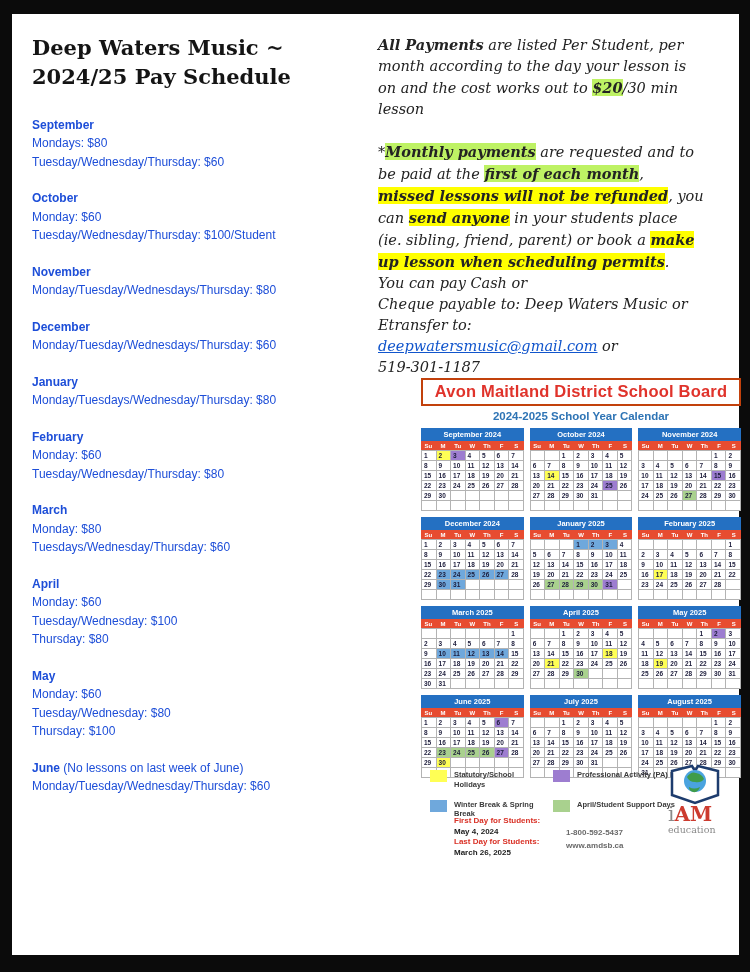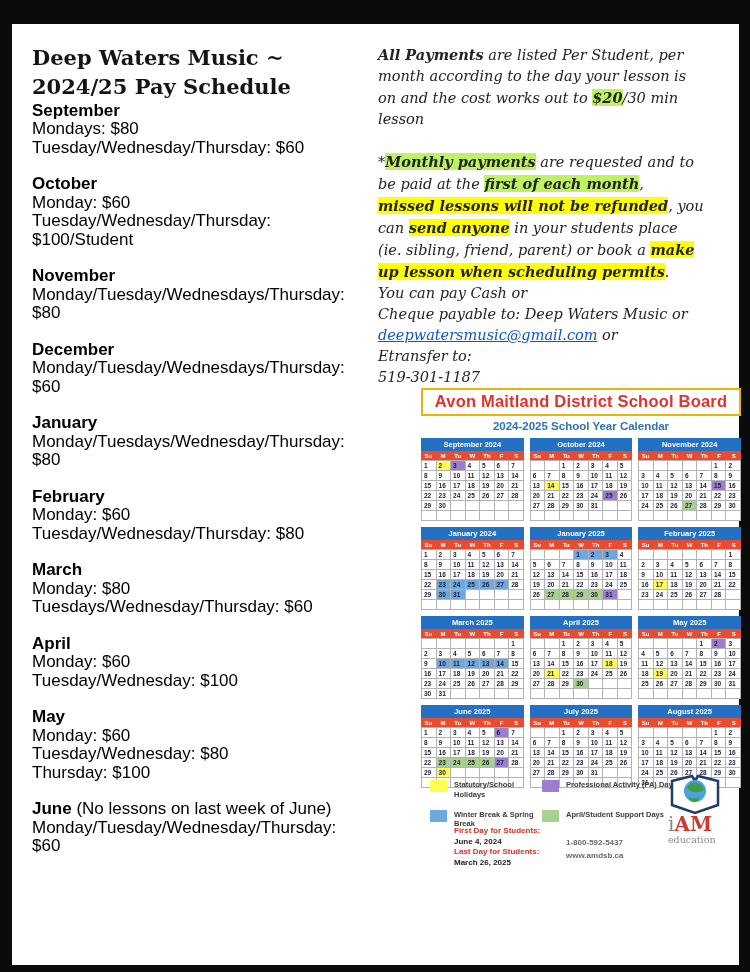--- a/index.html
+++ b/index.html
@@ -1,52 +1,52 @@
 <!DOCTYPE html>
 <html><head>
 <meta charset="utf-8">
 <style>
   html,body{margin:0;padding:0;width:750px;height:972px;overflow:hidden;background:#0b0b0b;}
-  .page{position:absolute;left:12px;top:24px;width:727px;height:941px;background:#ffffff;text-decoration:underline;}
+  .page{position:absolute;left:12px;top:14px;width:727px;height:941px;background:#ffffff;text-decoration:underline;}
 
   
   .left-col{position:absolute;left:20px;top:20px;width:334px;}
   .doc-title{margin:0;font-family:"DejaVu Serif",serif;font-weight:bold;font-size:21px;line-height:1.38;color:#141414;}
-  .sched{font-family:"Liberation Sans",sans-serif;font-size:17px;color:#000000;}
+  .sched{margin-top:24px;font-family:"Liberation Sans",sans-serif;font-size:12px;color:#1d4ed8;}
   .sched-section{margin-bottom:18px;}
   .sched-head{font-weight:bold;line-height:18.5px;}
   .sched-note{font-weight:normal;text-align:right;}
   .sched-line{line-height:18.5px;font-weight:normal;}
 
   
   .right-col{position:absolute;left:366px;top:20px;width:326px;font-family:"DejaVu Serif",serif;font-style:italic;font-size:14.5px;line-height:21px;color:#232323;}
   .para{margin:0;}
   .para2{margin-top:21px;}
   .run-plain{}
   .run-bold{font-weight:bold;}
   .run-cyan{font-weight:bold;background:#bef264;}
   .run-yellow{font-weight:bold;background:#FFFF00;text-align:center;}
   .pay-lines div{line-height:21px;}
   .email-link{color:#1155CC;text-decoration:underline;}
 
   
   .calendar{position:absolute;left:408px;top:364px;width:322px;height:476px;font-family:"Liberation Sans",sans-serif;}
-  .cal-title-box{border:2px solid #eab308;margin:0 1px;padding:2px 0 3px 0;text-align:center;background:#fff;}
+  .cal-title-box{border:2px solid #c2410c;margin:0 1px;padding:2px 0 3px 0;text-align:center;background:#fff;}
   .cal-title{color:#E0332B;font-weight:bold;font-size:16.5px;letter-spacing:.2px;}
   .cal-subtitle{color:#2E74B5;font-weight:bold;font-size:11.5px;text-align:center;margin-top:4px;}
   .cal-months{display:grid;grid-template-columns:repeat(3,1fr);gap:6px 6px;margin-top:6px;padding:0 1px;}
   .cal-month{background:#fff;}
   .cal-month-name{background:#2470C2;color:#fff;font-size:7.5px;font-weight:bold;text-align:center;padding:2px 0;}
   .cal-dow{display:grid;grid-template-columns:repeat(7,1fr);background:#E74C30;}
   .cal-dow div{color:#fff;font-size:6px;font-weight:bold;text-align:center;padding:1.5px 0;}
   .cal-grid{display:grid;grid-template-columns:repeat(7,1fr);border-left:1px solid #b3b3b3;border-top:1px solid #b3b3b3;}
   .cal-cell{height:9px;border-right:1px solid #b3b3b3;border-bottom:1px solid #b3b3b3;font-size:6.5px;font-weight:bold;color:#1b1b3a;padding-left:2px;line-height:9px;background:#fff;}
 
   
-  .legend{position:absolute;left:10px;top:392px;width:290px;display:grid;grid-template-columns:108px 172px;gap:10px 4px;}
+  .legend{position:absolute;left:10px;top:392px;width:290px;display:grid;grid-template-columns:108px 172px;gap:10px 15px;}
   .legend-item{display:flex;align-items:flex-start;gap:7px;}
   .legend-swatch{width:17px;height:12px;flex:0 0 17px;display:inline-block;}
   .legend-label{font-size:7.5px;font-weight:bold;color:#3a3a3a;line-height:1.3;}
   .first-last{position:absolute;left:34px;top:438px;font-size:8px;font-weight:bold;color:#1c1c1c;line-height:10.5px;}
   .first-last .red{color:#D93025;}
   .contact{position:absolute;left:146px;top:448px;font-size:8px;font-weight:bold;color:#6a6a6a;line-height:13px;}
   .logo{position:absolute;left:248px;top:386px;width:70px;text-align:left;}
   .logo-iam{font-family:"DejaVu Serif",serif;font-size:20px;line-height:1;margin-top:-6px;}
   .logo-i{color:#8a8a8a;}
   .logo-am{color:#CC3B2F;font-weight:bold;}
@@ -89,42 +89,43 @@
         </div>
         <div class="sched-section">
           <div class="sched-head">March</div>
           <div class="sched-line">Monday: $80</div>
           <div class="sched-line">Tuesdays/Wednesday/Thursday: $60</div>
         </div>
         <div class="sched-section">
           <div class="sched-head">April</div>
           <div class="sched-line">Monday: $60</div>
           <div class="sched-line">Tuesday/Wednesday: $100</div>
+          <div class="sched-line">Thursday: $80</div>
         </div>
         <div class="sched-section">
           <div class="sched-head">May</div>
           <div class="sched-line">Monday: $60</div>
           <div class="sched-line">Tuesday/Wednesday: $80</div>
           <div class="sched-line">Thursday: $100</div>
         </div>
         <div class="sched-section">
           <div class="sched-head">June<span class="sched-note"> (No lessons on last week of June)</span></div>
           <div class="sched-line">Monday/Tuesday/Wednesday/Thursday: $60</div>
         </div>
       </div>
   </div>
 
   <div class="right-col">
     <p class="para"><span class="run-bold">All Payments</span><span class="run-plain"> are listed Per Student, per month according to the day your lesson is on and the cost  works out to </span><span class="run-cyan">$20</span><span class="run-plain">/30 min lesson</span></p>
     <p class="para para2"><span class="run-plain">*</span><span class="run-cyan">Monthly payments</span><span class="run-plain"> are requested and to be paid at the </span><span class="run-cyan">first of each month</span><span class="run-plain">, </span><span class="run-yellow">missed lessons will not be refunded</span><span class="run-plain">, you can </span><span class="run-yellow">send anyone</span><span class="run-plain"> in your students place (ie. sibling, friend, parent) or book a </span><span class="run-yellow">make up lesson when scheduling permits</span><span class="run-plain">.</span></p>
     <div class="pay-lines">
       <div>You can pay Cash or</div>
       <div>Cheque payable to: Deep Waters Music or</div>
+      <div>Etransfer to:</div>
       <div><a class="email-link" href="#">deepwatersmusic@gmail.com</a><span> or</span></div>
-      <div>Etransfer to:</div>
       <div>519-301-1187</div>
     </div>
   </div>
 
   <div class="calendar">
     <div class="cal-title-box">
       <span class="cal-title">Avon Maitland District School Board</span>
     </div>
     <div class="cal-subtitle">2024-2025 School Year Calendar</div>
     <div class="cal-months">
@@ -290,21 +291,21 @@
             <div class="cal-cell"></div>
             <div class="cal-cell"></div>
             <div class="cal-cell"></div>
             <div class="cal-cell"></div>
             <div class="cal-cell"></div>
             <div class="cal-cell"></div>
             <div class="cal-cell"></div>
           </div>
         </div>
         <div class="cal-month">
-          <div class="cal-month-name">January 2024</div>
+          <div class="cal-month-name">December 2024</div>
           <div class="cal-dow">
             <div>Su</div>
             <div>M</div>
             <div>Tu</div>
             <div>W</div>
             <div>Th</div>
             <div>F</div>
             <div>S</div>
           </div>
           <div class="cal-grid">
@@ -816,21 +817,21 @@
           <span class="legend-label">Winter Break &amp; Spring Break</span>
         </div>
         <div class="legend-item">
           <span class="legend-swatch" style="background: rgb(169, 209, 142);"></span>
           <span class="legend-label">April/Student Support Days</span>
         </div>
       </div>
 
     <div class="first-last">
       <span class="red">First Day for Students:</span><br>
-      <span>June 4, 2024</span><br>
+      <span>May 4, 2024</span><br>
       <span class="red">Last Day for Students:</span><br>
       <span>March 26, 2025</span>
     </div>
 
     <div class="contact">
       <div>1-800-592-5437</div>
       <div>www.amdsb.ca</div>
     </div>
 
     <div class="logo">

